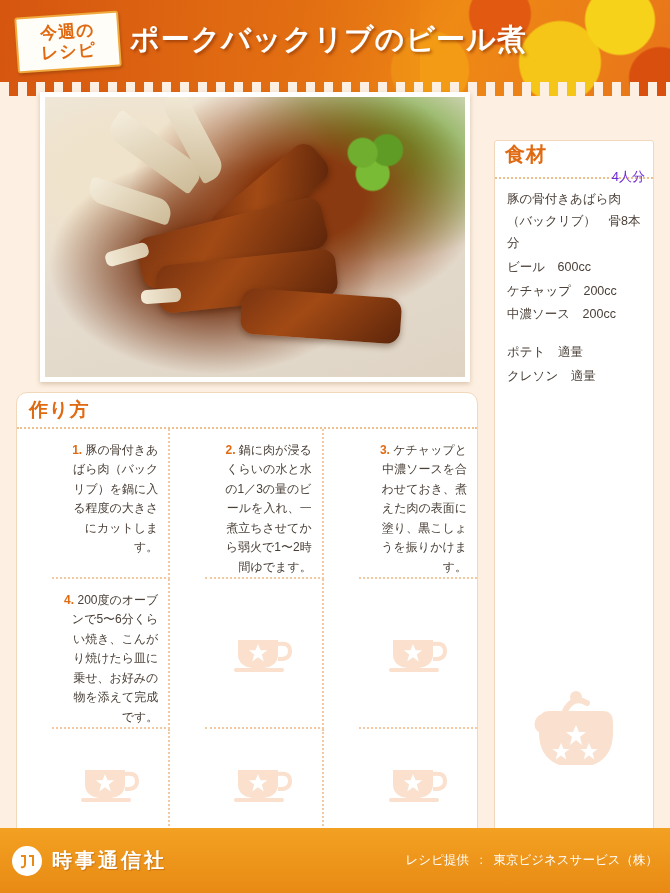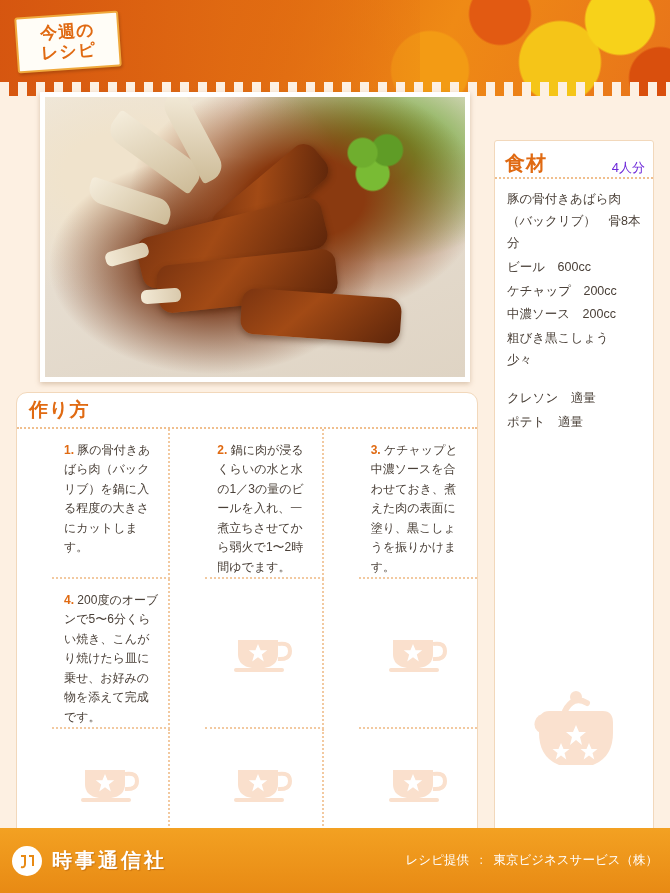--- a/index.html
+++ b/index.html
@@ -133,21 +133,21 @@
     position: absolute; left: 494px; top: 140px;
     width: 160px; height: 700px;
     background: #ffffff;
     border: 1px solid #f2d8bb;
     border-radius: 3px;
   }
   .ing-head {
     position: relative;
     height: 38px;
     border-bottom: 2px dotted #f0bf8e;
-    display: flex; align-items: flex-end;
+    display: flex; align-items: flex-start; flex-direction: column;
   }
   .ing-title {
     color: #e06a12;
     font-size: 20px; font-weight: bold;
     margin-left: 10px;
     letter-spacing: 1px;
   }
   .ing-serv {
     color: #6d28d9;
     font-size: 13px;
@@ -170,20 +170,21 @@
     opacity: 0.95;
   }
 
   
   .steps {
     position: absolute; left: 16px; top: 392px;
     width: 462px; height: 448px;
     background: #ffffff;
     border: 1px solid #f2d8bb;
     border-radius: 11px;
+    text-align: right;
   }
   .steps-head {
     height: 36px;
     border-bottom: 2px dotted #f0bf8e;
     display: flex; align-items: center;
   }
   .steps-title {
     color: #e06a12; font-size: 19px; font-weight: bold;
     margin-left: 12px; letter-spacing: 1px;
   }
@@ -252,20 +253,21 @@
 
   <div class="header">
     <div class="header-photo"></div>
     <div class="header-veil"></div>
 
     <div class="badge">
       <span>今週の</span>
       <span>レシピ</span>
     </div>
 
+    <div class="header-title">ポークバックリブのビール煮</div>
     <div class="header-bottom-edge"></div>
   </div>
 
   <div class="photo-card">
     <div class="photo-inner">
       <div class="parsnip p1"></div>
       <div class="parsnip p2"></div>
       <div class="parsnip p3"></div>
       <div class="parsley"></div>
       <div class="rib r3"></div>
@@ -280,24 +282,23 @@
   <div class="ingredients">
     <div class="ing-head">
       <div class="ing-title">食材</div>
       <div class="ing-serv">4人分</div>
     </div>
     <div class="ing-list">
       <div class="ing-item">豚の骨付きあばら肉（バックリブ）　骨8本分</div>
       <div class="ing-item">ビール　600cc</div>
       <div class="ing-item">ケチャップ　200cc</div>
       <div class="ing-item">中濃ソース　200cc</div>
-      <div class="ing-item">粗びき黒こしょう　少々</div>
       <div class="ing-gap"></div>
+      <div class="ing-item">ポテト　適量</div>
       <div class="ing-item">クレソン　適量</div>
-      <div class="ing-item">ポテト　適量</div>
     </div>
 
     <svg class="teapot" viewBox="0 0 90 110">
       <path d="M20 48 q-12 -4 -16 6 q-3 10 10 14 l6 -4 z" fill="#fae0cd"></path>
       <path d="M18 44 h54 q10 0 10 12 v10 q0 24 -20 32 h-34 q-20 -8 -20 -32 v-10 q0 -12 10 -12 z" fill="#fae0cd"></path>
       <path d="M34 44 q8 -16 22 -8" stroke="#fae0cd" stroke-width="6" fill="none" stroke-linecap="round"></path>
       <circle cx="45" cy="30" r="6" fill="#fae0cd"></circle>
       <path d="M45 58 l3 7 h7 l-6 5 2 8 -6 -5 -6 5 2 -8 -6 -5 h7 z" fill="#ffffff"></path>
       <path d="M30 76 l2.5 6 h6 l-5 4 1.8 6.5 -5.3 -4 -5.3 4 1.8 -6.5 -5 -4 h6 z" fill="#ffffff"></path>
       <path d="M58 76 l2.5 6 h6 l-5 4 1.8 6.5 -5.3 -4 -5.3 4 1.8 -6.5 -5 -4 h6 z" fill="#ffffff"></path>

